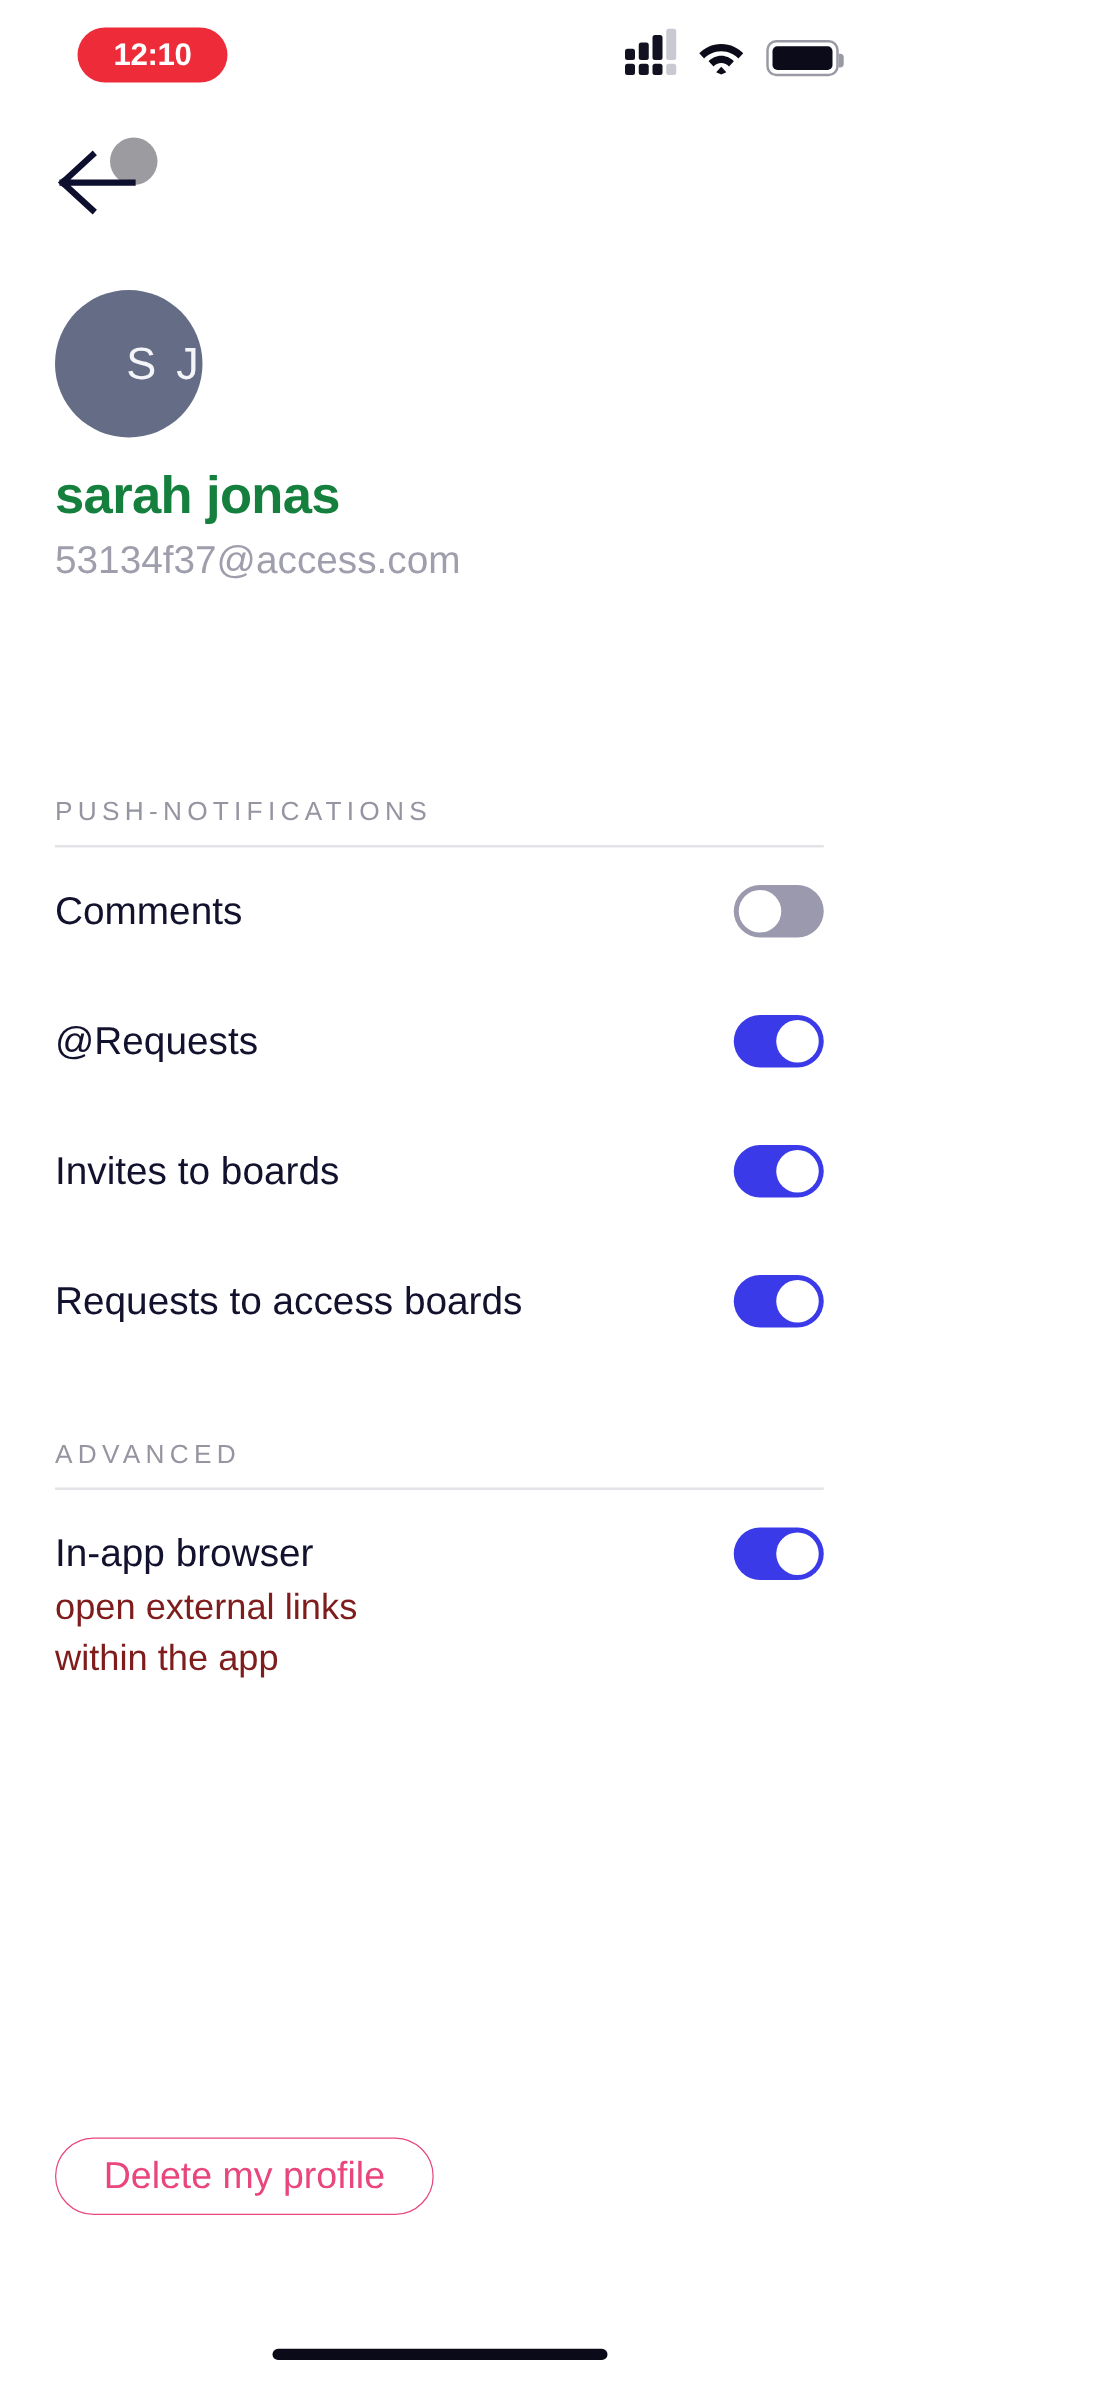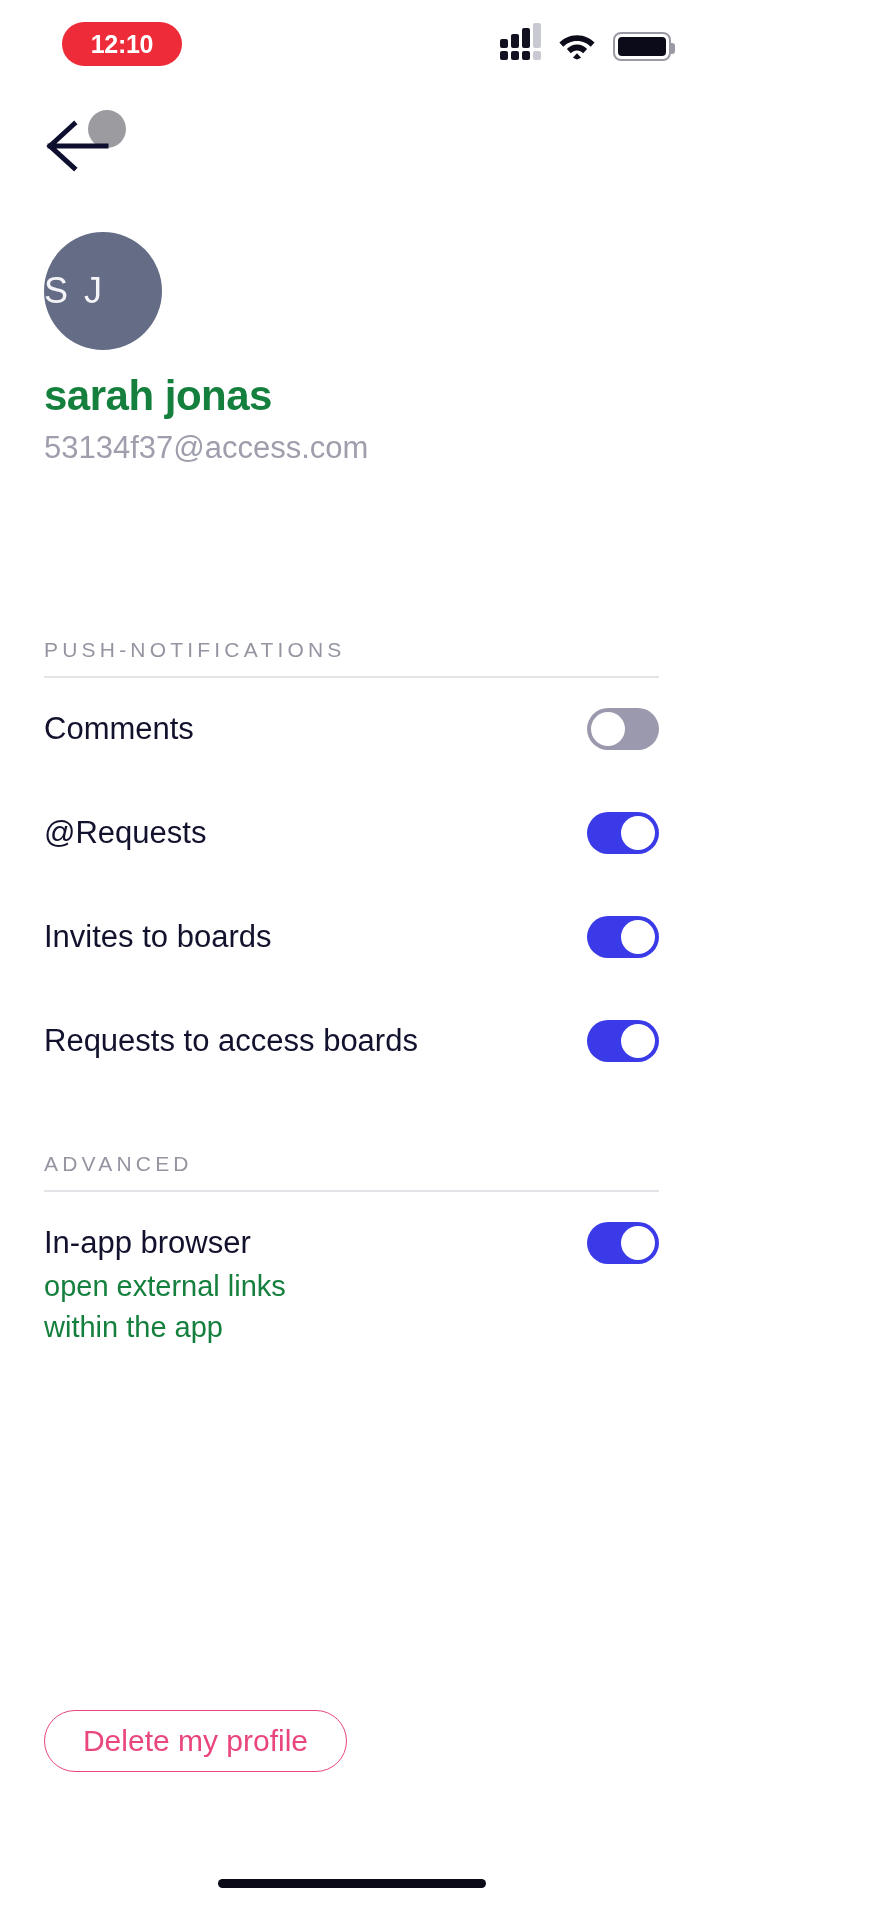--- a/index.html
+++ b/index.html
@@ -55,21 +55,21 @@
     width:38px; height:38px; border-radius:50%;
     background:#9B9BA0;
   }
   .backbtn svg { position:absolute; left:0; top:8px; }
 
   
   .avatar {
     position:absolute; left:44px; top:232px;
     width:118px; height:118px; border-radius:50%;
     background:#646C86;
-    display:flex; align-items:center; justify-content:flex-start;
+    display:flex; align-items:center; justify-content:flex-end;
   }
   .avatar span {
     color:#F4F5F9; font-size:36px; font-weight:500; letter-spacing:3px;
   }
   .pname {
     position:absolute; left:44px; top:372px;
     font-size:42px; font-weight:bold; color:#15803d;
     letter-spacing:-0.5px;
   }
   .pmail {
@@ -97,21 +97,21 @@
     position:absolute; left:44px; right:44px; height:1.5px; background:#E4E4E8;
   }
 
   .row {
     position:absolute; left:44px; right:44px; height:62px;
     display:flex; align-items:center; justify-content:space-between;
   }
   .row-label { font-size:31px; color:#12122E; font-weight:400; }
   .row-sub {
     position:absolute; left:44px;
-    font-size:29px; color:#15803d; line-height:41px; font-weight:400;
+    font-size:29px; color:#7f1d1d; line-height:41px; font-weight:400;
   }
 
   
   .toggle {
     width:72px; height:42px; border-radius:21px; position:relative;
     cursor:pointer; flex:none;
   }
   .toggle.on  { background:#3A3AE8; }
   .toggle.off { background:#9A99AD; }
   .toggle .knob {

